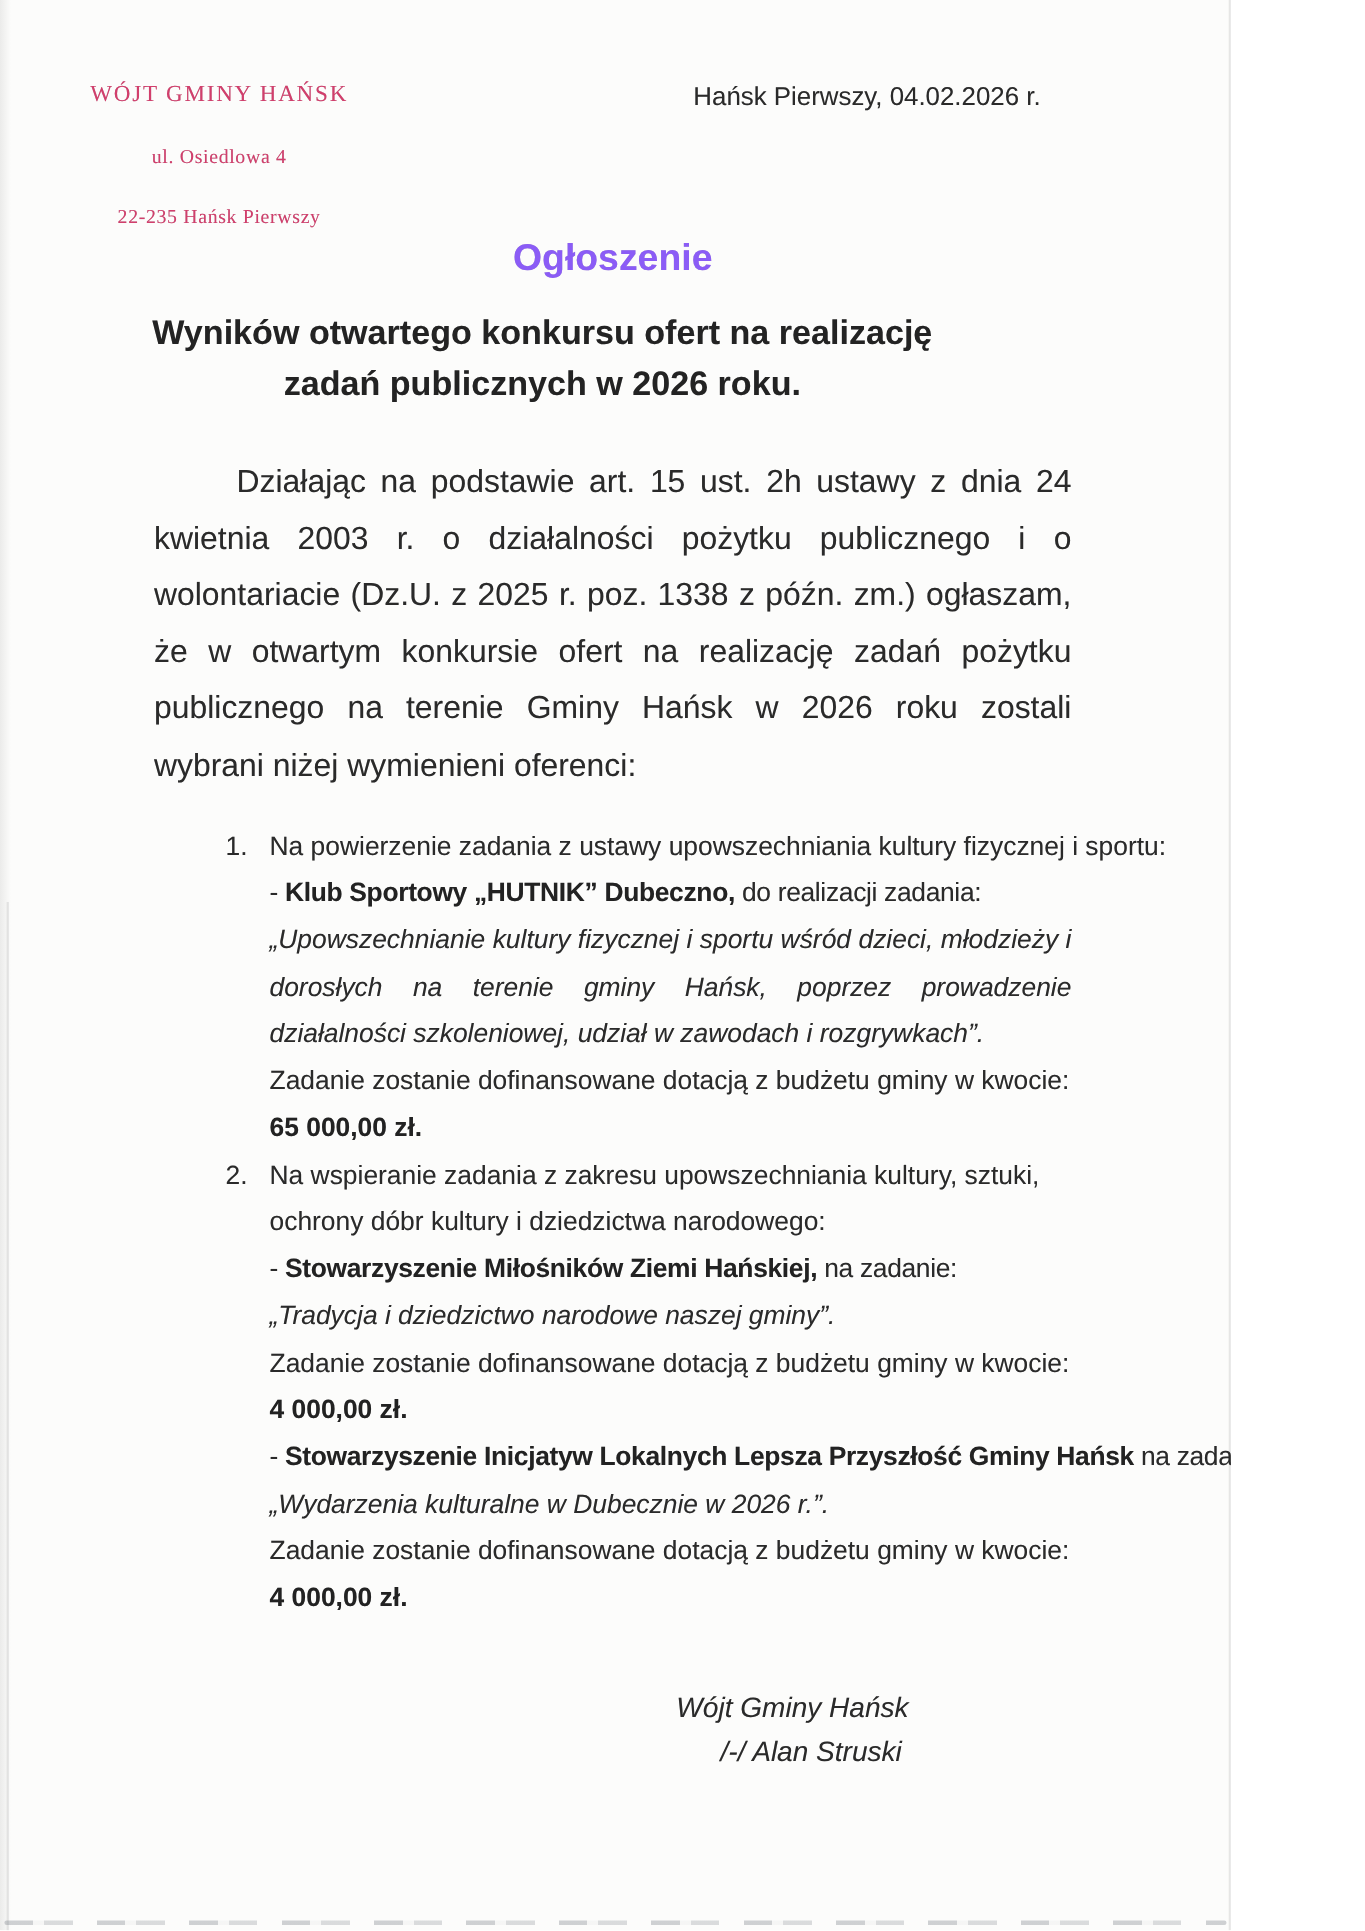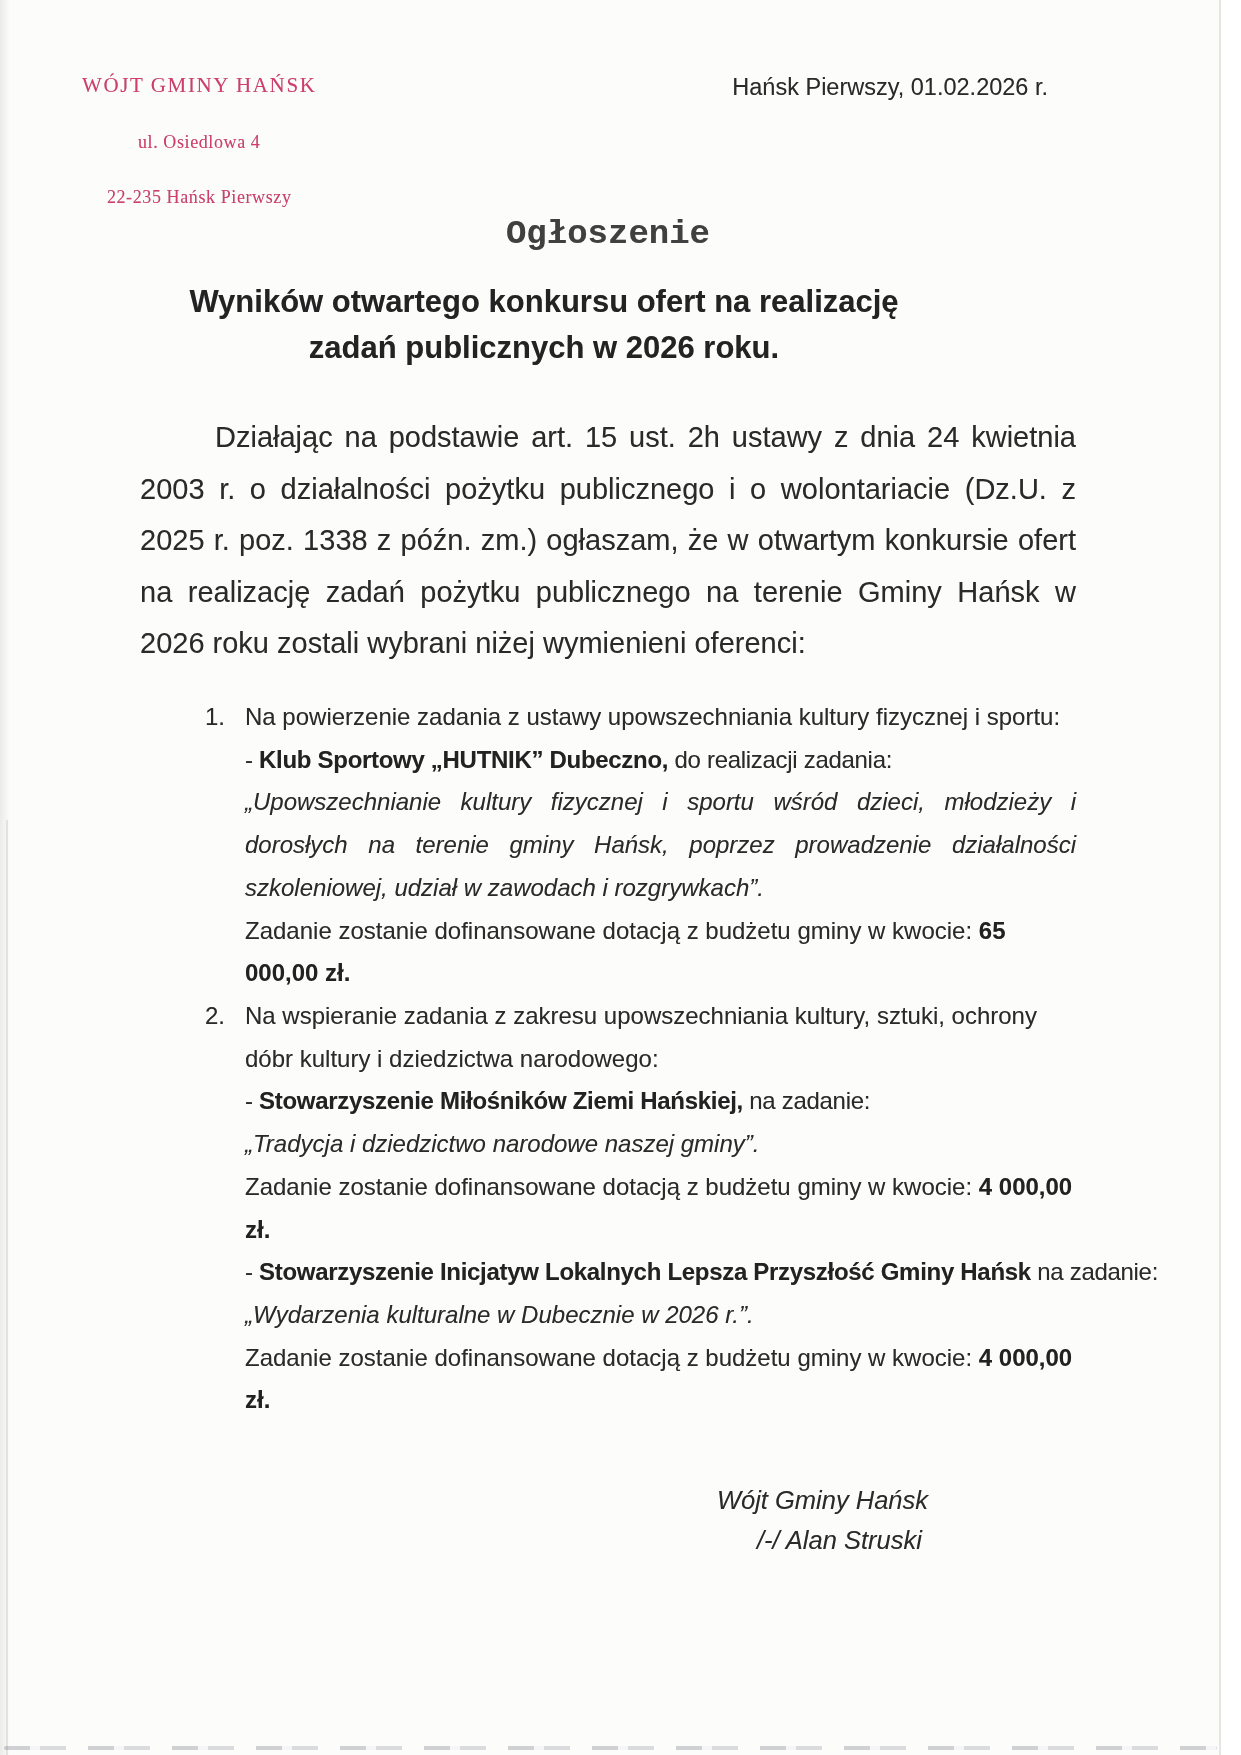--- a/index.html
+++ b/index.html
@@ -2,21 +2,21 @@
 <html lang="pl"><head>
 <meta charset="utf-8">
 <style>
   html, body {
     margin: 0;
     padding: 0;
     background: #ffffff;
   }
   .page {
     position: relative;
-    width: 1221px;
+    width: 1119px;
     height: 1755px;
     background: #fcfcfb;
     overflow: hidden;
     font-family: "Liberation Sans", sans-serif;
     color: #2a2a2a;
     text-shadow: 0 0 0.6px rgba(45,45,45,0.28);
   }
   
   .scan-edge-left {
     position: absolute; left: 0; top: 0; bottom: 0; width: 11px;
@@ -59,22 +59,21 @@
     padding-right: 28px;
     padding-top: 2px;
     font-size: 23.5px;
     white-space: nowrap;
   }
   .title {
     margin-top: 6px;
     text-align: center;
     font-size: 34px;
     font-weight: 700;
-    color: #404040;
-    font-family: Liberation Mono, monospace;
+    color: #8b5cf6;
   }
   .subtitle {
     margin-top: 26px;
     text-align: center;
     transform: translateX(-64px);
     font-size: 31px;
     font-weight: 700;
     line-height: 1.5;
     color: #232323;
   }
@@ -127,21 +126,21 @@
   <div class="scan-bottom"></div>
 
   <div class="content">
 
     <div class="header-row">
       <div class="stamp" style="color:#cf3062;">
         <div class="stamp-l1">WÓJT GMINY HAŃSK</div>
         <div class="stamp-l2">ul. Osiedlowa 4</div>
         <div class="stamp-l3">22-235 Hańsk Pierwszy</div>
       </div>
-      <div class="dateline">Hańsk Pierwszy, 01.02.2026 r.</div>
+      <div class="dateline">Hańsk Pierwszy, 04.02.2026 r.</div>
     </div>
 
     <div class="title">Ogłoszenie</div>
 
     <div class="subtitle">
       <div>Wyników otwartego konkursu ofert na realizację</div>
       <div>zadań publicznych w 2026 roku.</div>
     </div>
 
     <p class="intro">Działając na podstawie art. 15 ust. 2h ustawy z dnia 24 kwietnia 2003 r. o działalności pożytku publicznego i o wolontariacie (Dz.U. z 2025 r. poz. 1338 z późn. zm.) ogłaszam, że w otwartym konkursie ofert na realizację zadań pożytku publicznego na terenie Gminy Hańsk w 2026 roku zostali wybrani niżej wymienieni oferenci:</p>

